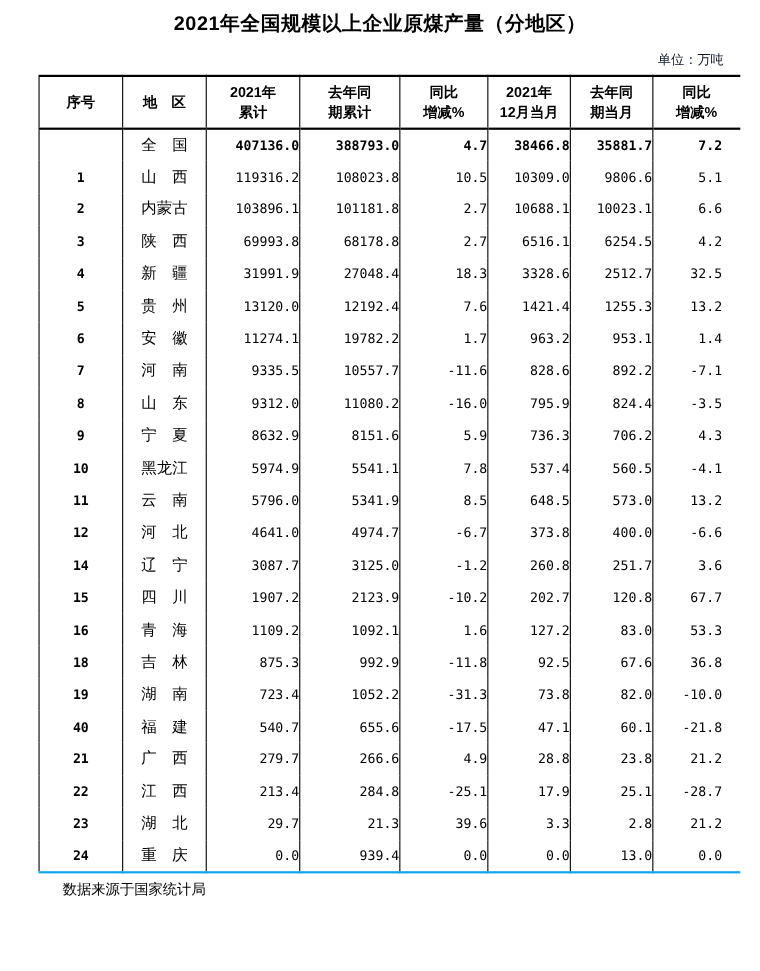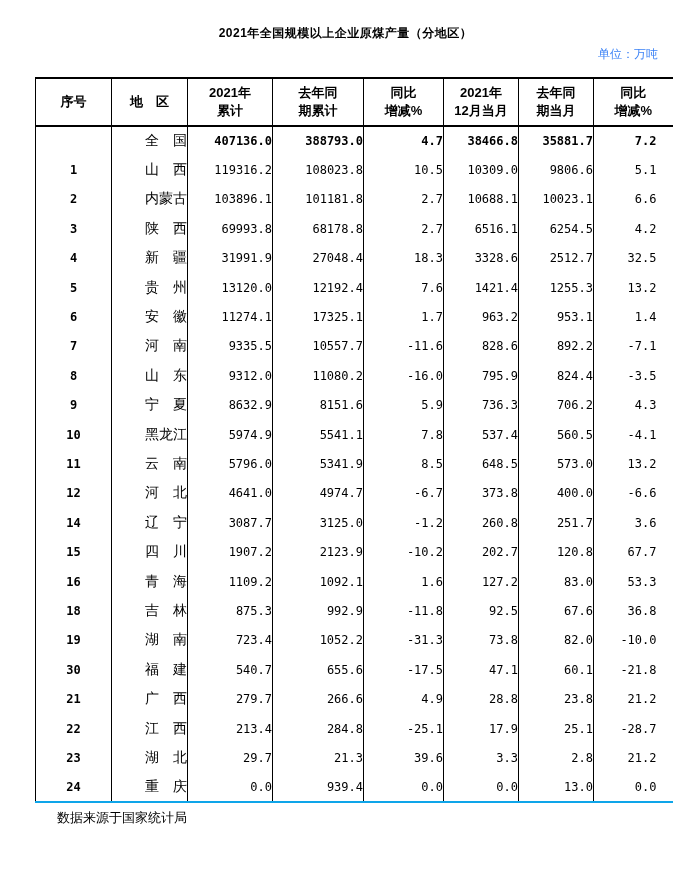--- a/index.html
+++ b/index.html
@@ -1,20 +1,20 @@
 <!DOCTYPE html>
 <html><head>
 <meta charset="utf-8">
 <style>
   html, body { margin: 0; padding: 0; background: #ffffff; }
   body { font-family: "Liberation Sans", sans-serif; color: #000000; }
   .page { width: 691px; height: 883px; position: relative; background: #ffffff; overflow: hidden; }
   .title {
-    margin: 16px; padding-top: 9px; text-align: center;
-    font-size: 12px; font-weight: bold; letter-spacing: 0.5px;
+    margin: 0; padding-top: 9px; text-align: center;
+    font-size: 18px; font-weight: bold; letter-spacing: 0.5px;
   }
   .unit {
     position: absolute; top: 46px; right: 33px;
     font-size: 12px; font-weight: normal;
   }
   table.main {
     border-collapse: collapse; table-layout: fixed;
     width: 637px; margin: 35px 0 0 35px;
     border-top: 2px solid #000; border-bottom: 2px solid #0ea5e9;
     border-left: 1px solid #000;
@@ -22,32 +22,32 @@
   table.main th, table.main td { border-right: 1px solid #000; padding: 0; overflow: hidden; }
   table.main th:last-child, table.main td:last-child { border-right: none; }
   thead th {
     border-bottom: 2px solid #000;
     font-size: 13px; font-weight: bold; height: 46px;
     line-height: 1.35; text-align: center; vertical-align: middle;
   }
   tbody tr { height: 29.4px; }
   tbody td { vertical-align: middle; font-size: 12px; }
   td.seq  { text-align: center; font-weight: bold; font-family: "DejaVu Sans Mono", monospace; font-size: 12px; }
-  td.region { text-align: right; font-size: 14px; font-family: Liberation Serif, serif; }
+  td.region { text-align: center; font-size: 14px; font-family: Liberation Serif, serif; }
   td.num  { text-align: right; padding-right: 3px; font-family: "DejaVu Sans Mono", monospace; font-size: 12px; }
   td.num:last-child { padding-right: 16px; }
   tr.bold-row td.num { font-weight: bold; }
   .footer { margin: 6px 17px 0 57px; font-size: 13px; }
 </style>
 </head>
 <body>
 
 <div class="page">
   <h1 class="title">2021年全国规模以上企业原煤产量（分地区）</h1>
-  <div class="unit" style="color: #3b82f6;">单位：万吨</div>
+  <div class="unit" style="color: #0f172a;">单位：万吨</div>
 
   <table class="main">
     <colgroup>
       <col style="width:76px">
         <col style="width:76px">
         <col style="width:85px">
         <col style="width:91px">
       <col style="width:80px">
         <col style="width:75px">
         <col style="width:75px">
@@ -145,21 +145,21 @@
           <td class="num">12192.4</td>
           <td class="num">7.6</td>
           <td class="num">1421.4</td>
           <td class="num">1255.3</td>
           <td class="num">13.2</td>
         </tr>
         <tr>
           <td class="seq">6</td>
           <td class="region">安　徽</td>
           <td class="num">11274.1</td>
-          <td class="num">17325.1</td>
+          <td class="num">19782.2</td>
           <td class="num">1.7</td>
           <td class="num">963.2</td>
           <td class="num">953.1</td>
           <td class="num">1.4</td>
         </tr>
         <tr>
           <td class="seq">7</td>
           <td class="region">河　南</td>
           <td class="num">9335.5</td>
           <td class="num">10557.7</td>
@@ -262,21 +262,21 @@
           <td class="seq">19</td>
           <td class="region">湖　南</td>
           <td class="num">723.4</td>
           <td class="num">1052.2</td>
           <td class="num">-31.3</td>
           <td class="num">73.8</td>
           <td class="num">82.0</td>
           <td class="num">-10.0</td>
         </tr>
         <tr>
-          <td class="seq">30</td>
+          <td class="seq">40</td>
           <td class="region">福　建</td>
           <td class="num">540.7</td>
           <td class="num">655.6</td>
           <td class="num">-17.5</td>
           <td class="num">47.1</td>
           <td class="num">60.1</td>
           <td class="num">-21.8</td>
         </tr>
         <tr>
           <td class="seq">21</td>

